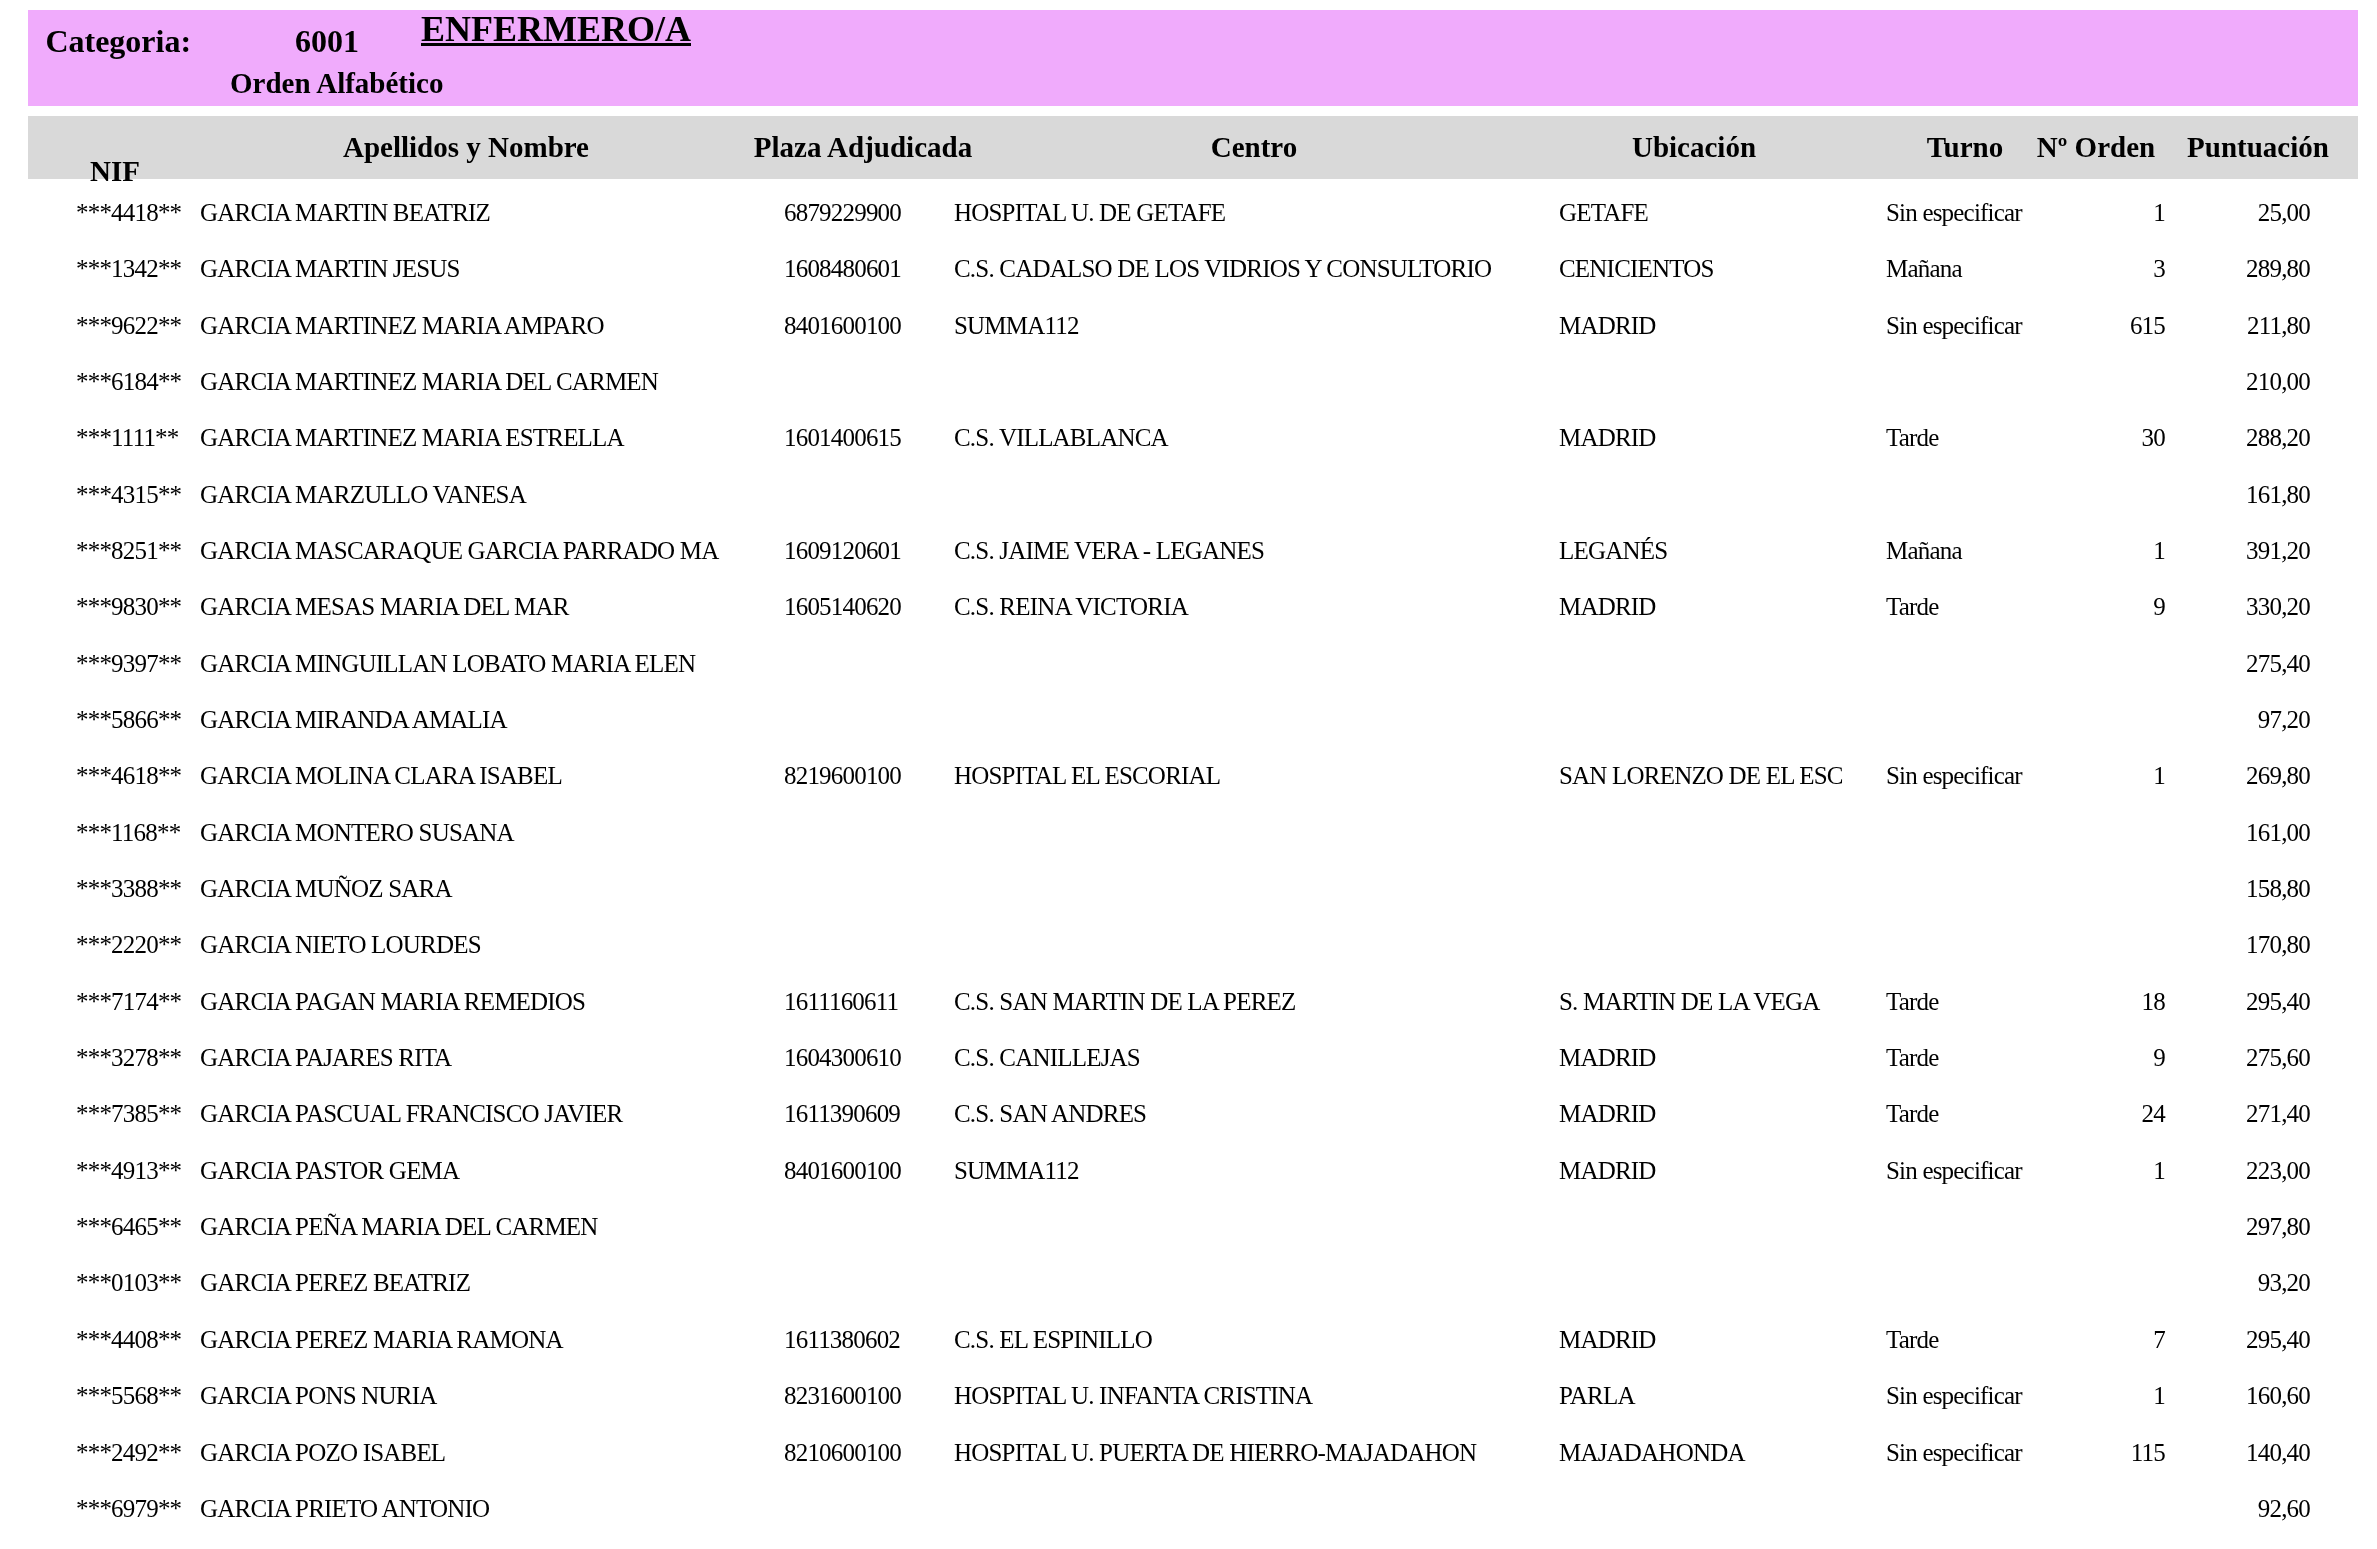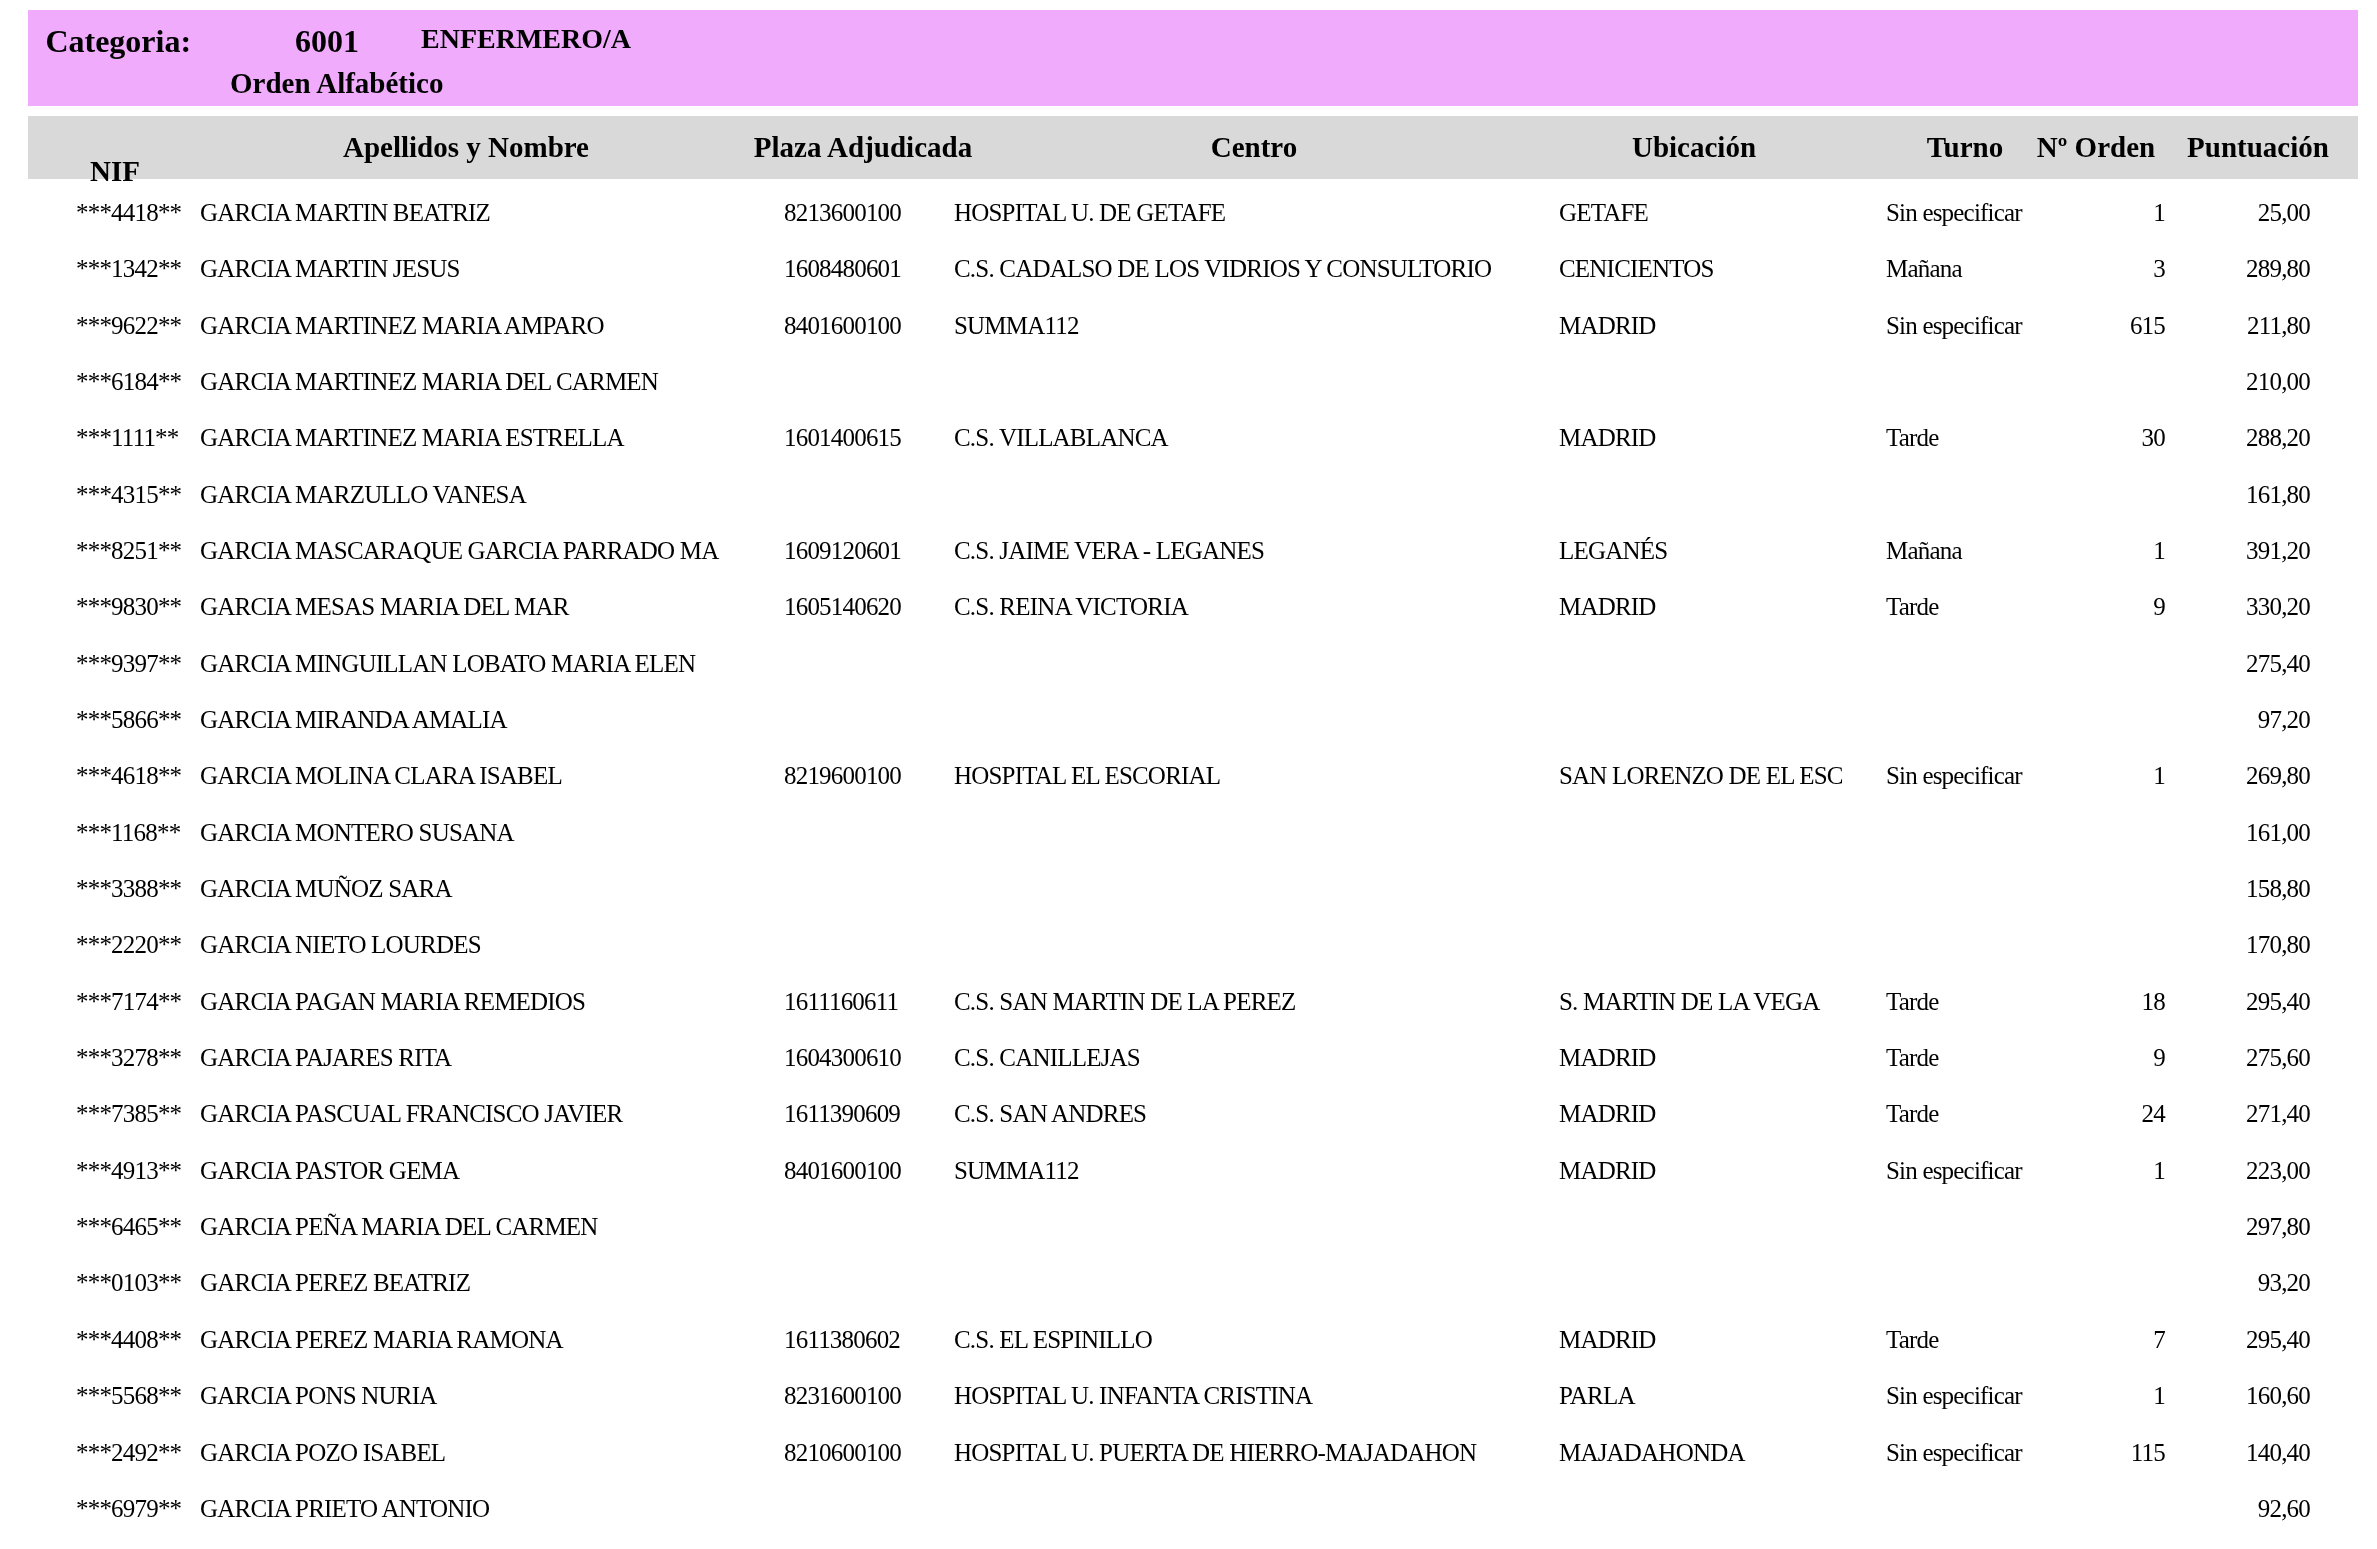--- a/index.html
+++ b/index.html
@@ -12,21 +12,21 @@
     color: #000000;
     overflow: hidden;
   }
   .band { position: absolute; left: 28px; width: 2330px; }
   .band-top { top: 9.8px; height: 96px; background: #f0abfc; }
   .band-cols { top: 116px; height: 63px; background: #d9d9d9; }
 
   .band-top span { position: absolute; white-space: nowrap; font-weight: bold; line-height: 1; }
   .cat-label { left: 17.4px;  top: 15px; font-size: 32px; }
   .cat-code  { left: 267px; top: 15px; font-size: 32px; }
-  .cat-name  { left: 393px; top: 15px; font-size: 28px; }
+  .cat-name  { left: 393px; top: 1px; font-size: 36px; text-decoration: underline; }
   .order-label { left: 202px; top: 59px; font-size: 29px; }
 
   .band-cols span {
     position: absolute; top: 0; height: 63px; line-height: 63px;
     transform: translateX(-50%); white-space: nowrap;
     font-weight: bold; font-size: 29px;
   }
   .col-h0 { left: 87px; margin-top: 24px; }
   .col-h1 { left: 438px; text-align: right; }
   .col-h2 { left: 835px; }
@@ -70,21 +70,21 @@
     <span class="col-h4">Ubicación</span>
     <span class="col-h5">Turno</span>
     <span class="col-h6">Nº Orden</span>
     <span class="col-h7">Puntuación</span>
   </div>
 
   <div id="rows">
       <div class="row" style="top: 185px;">
         <span class="cell c-nif">***4418**</span>
         <span class="cell c-name">GARCIA MARTIN BEATRIZ</span>
-        <span class="cell c-plaza">8213600100</span>
+        <span class="cell c-plaza">6879229900</span>
         <span class="cell c-centro">HOSPITAL U. DE GETAFE</span>
         <span class="cell c-ubi">GETAFE</span>
         <span class="cell c-turno">Sin especificar</span>
         <span class="cell c-orden">1</span>
         <span class="cell c-punt">25,00</span>
       </div>
       <div class="row" style="top: 241px;">
         <span class="cell c-nif">***1342**</span>
         <span class="cell c-name">GARCIA MARTIN JESUS</span>
         <span class="cell c-plaza">1608480601</span>

